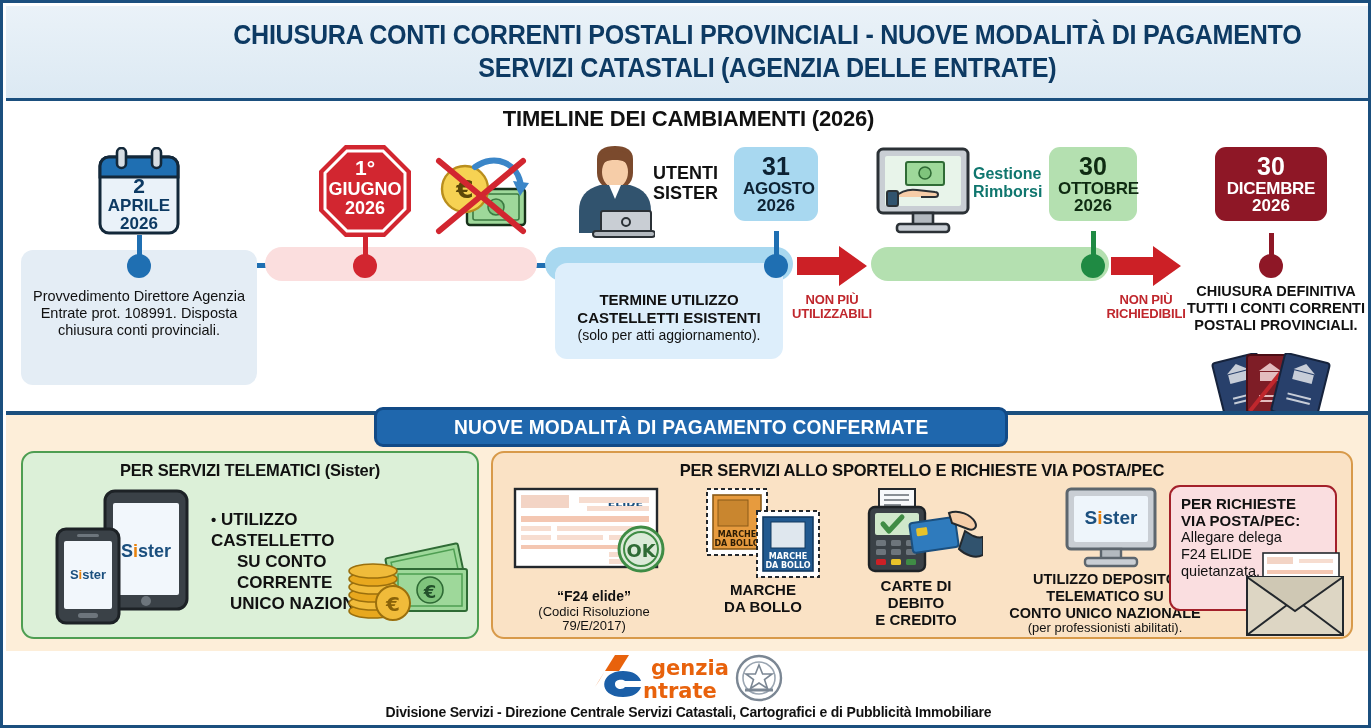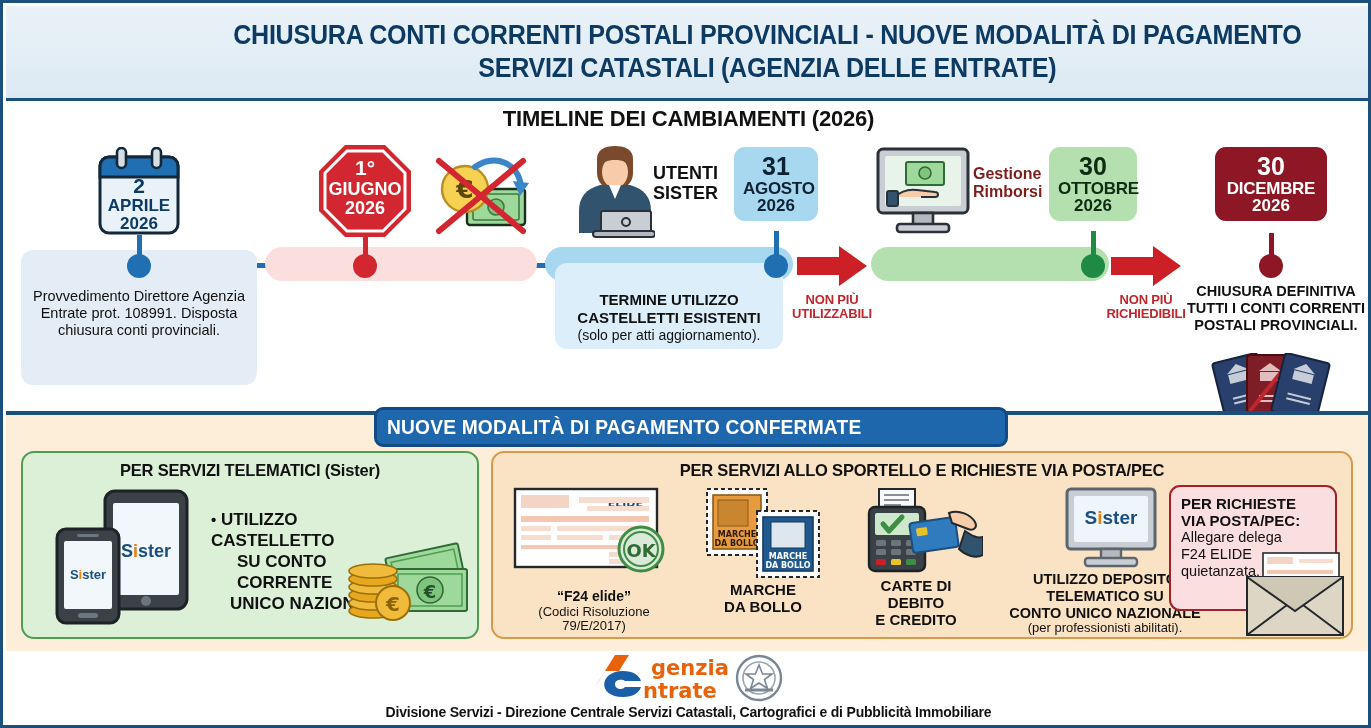--- a/index.html
+++ b/index.html
@@ -45,21 +45,21 @@
 
   .bodytxt{font-size:14.5px;line-height:1.18;color:#111;}
   .bold{font-weight:bold;}
   .stopw{color:#cf2027;font-weight:bold;}
 
   
   .lower{position:absolute;left:3px;top:408px;width:1362px;height:240px;
     background:#fdeed9;border-top:4px solid #1b4f7e;box-sizing:border-box;}
   .banner{position:absolute;left:371px;top:404px;width:628px;height:34px;
     background:#1f67ad;border:3px solid #124a86;border-radius:9px;z-index:20;
-    display:flex;align-items:center;}
+    display:flex;align-items:center;justify-content:center;}
   .banner span{color:#fff;font-weight:bold;font-size:20px;letter-spacing:0.2px;
     transform:scaleX(0.96);}
 
   .panel{position:absolute;border-radius:13px;box-sizing:border-box;}
   .panel-title{text-align:center;font-weight:bold;font-size:16.5px;color:#111;
     letter-spacing:-0.2px;}
 
   .ico-cap{text-align:center;font-size:13px;line-height:1.12;color:#111;}
   .ico-cap b{font-size:14px;}
 
@@ -134,21 +134,21 @@
         <circle cx="42" cy="40" r="23" fill="#f6d253" stroke="#b98e1d" stroke-width="2.4"></circle>
         <text x="42" y="49" font-size="25" font-family="DejaVu Sans, sans-serif" text-anchor="middle" fill="#5c4708" font-weight="bold">€</text>
         <path d="M52 18 C72 4, 96 14, 98 38" fill="none" stroke="#3b86c8" stroke-width="6" stroke-linecap="round"></path>
         <polygon points="90,32 106,34 97,47" fill="#3b86c8"></polygon>
         <line x1="16" y1="12" x2="100" y2="82" stroke="#d22630" stroke-width="6" stroke-linecap="round"></line>
         <line x1="100" y1="12" x2="16" y2="82" stroke="#d22630" stroke-width="6" stroke-linecap="round"></line>
       </svg>
     </div>
 
     <div class="band" style="left:542px;width:248px;background:#a8d8f0;"></div>
-    <div class="card" style="left:552px;top:128px;width:228px;height:86px;background:#ddeefb;">
+    <div class="card" style="left:552px;top:128px;width:228px;height:96px;background:#ddeefb;">
       <div style="height:20px"></div>
       <div class="bodytxt bold" style="font-size:15px;line-height:1.2;">
         <span>TERMINE UTILIZZO</span><br>
         <span>CASTELLETTI ESISTENTI</span>
       </div>
       <div class="bodytxt" style="font-size:14px;">(solo per atti aggiornamento).</div>
     </div>
 
     <div style="position:absolute;left:572px;top:10px;width:80px;height:96px;z-index:7;">
       <svg viewBox="0 0 80 96" width="80" height="96">
@@ -192,21 +192,21 @@
         <rect x="5" y="4" width="90" height="64" rx="5" fill="#c9ced4" stroke="#2b3136" stroke-width="3"></rect>
         <rect x="12" y="11" width="76" height="50" rx="2" fill="#e8f4ea"></rect>
         <rect x="33" y="17" width="38" height="23" rx="2" fill="#9ed89a" stroke="#2f6b35" stroke-width="2"></rect>
         <circle cx="52" cy="28" r="6" fill="#7fc47c" stroke="#2f6b35" stroke-width="1.6"></circle>
         <path d="M22 52c6-6 14-8 22-7l18 2c4 0 4 5 0 5l-14 0" fill="#f6cda8" stroke="#2b3136" stroke-width="2"></path>
         <rect x="14" y="46" width="11" height="15" rx="2" fill="#31536e" stroke="#2b3136" stroke-width="2"></rect>
         <rect x="40" y="68" width="20" height="12" fill="#b3b9bf" stroke="#2b3136" stroke-width="2.6"></rect>
         <rect x="24" y="79" width="52" height="8" rx="3" fill="#c9ced4" stroke="#2b3136" stroke-width="2.6"></rect>
       </svg>
     </div>
-    <div style="position:absolute;left:970px;top:30px;width:86px;font-weight:bold;font-size:16px;line-height:1.14;color:#7f1d1d;z-index:7;">
+    <div style="position:absolute;left:970px;top:30px;width:86px;font-weight:bold;font-size:16px;line-height:1.14;color:#0f766e;z-index:7;">
       <span>Gestione</span><br>
       <span>Rimborsi</span>
     </div>
 
     <div class="datebox" style="left:1046px;top:12px;width:88px;background:#b4e0b0;color:#0f2b12;">
       <span class="d">30</span>
       <span class="m">OTTOBRE</span>
       <span class="y">2026</span>
     </div>
     <div class="stem" style="left:1087.5px;top:96px;height:36px;background:#1f8a43;"></div>

